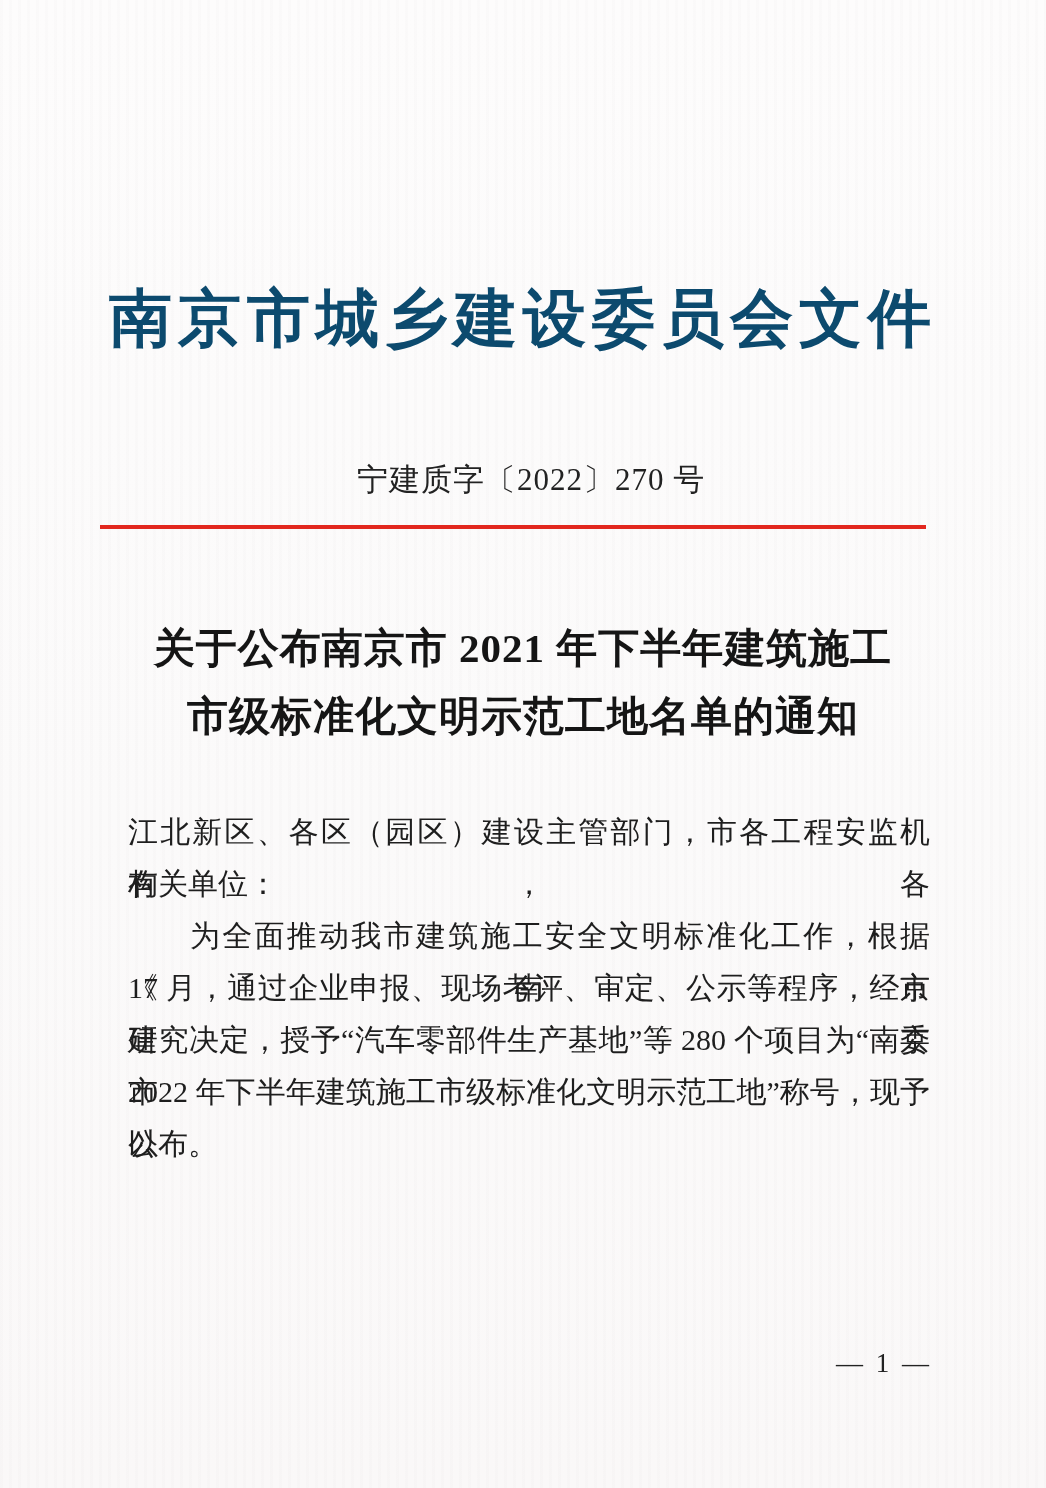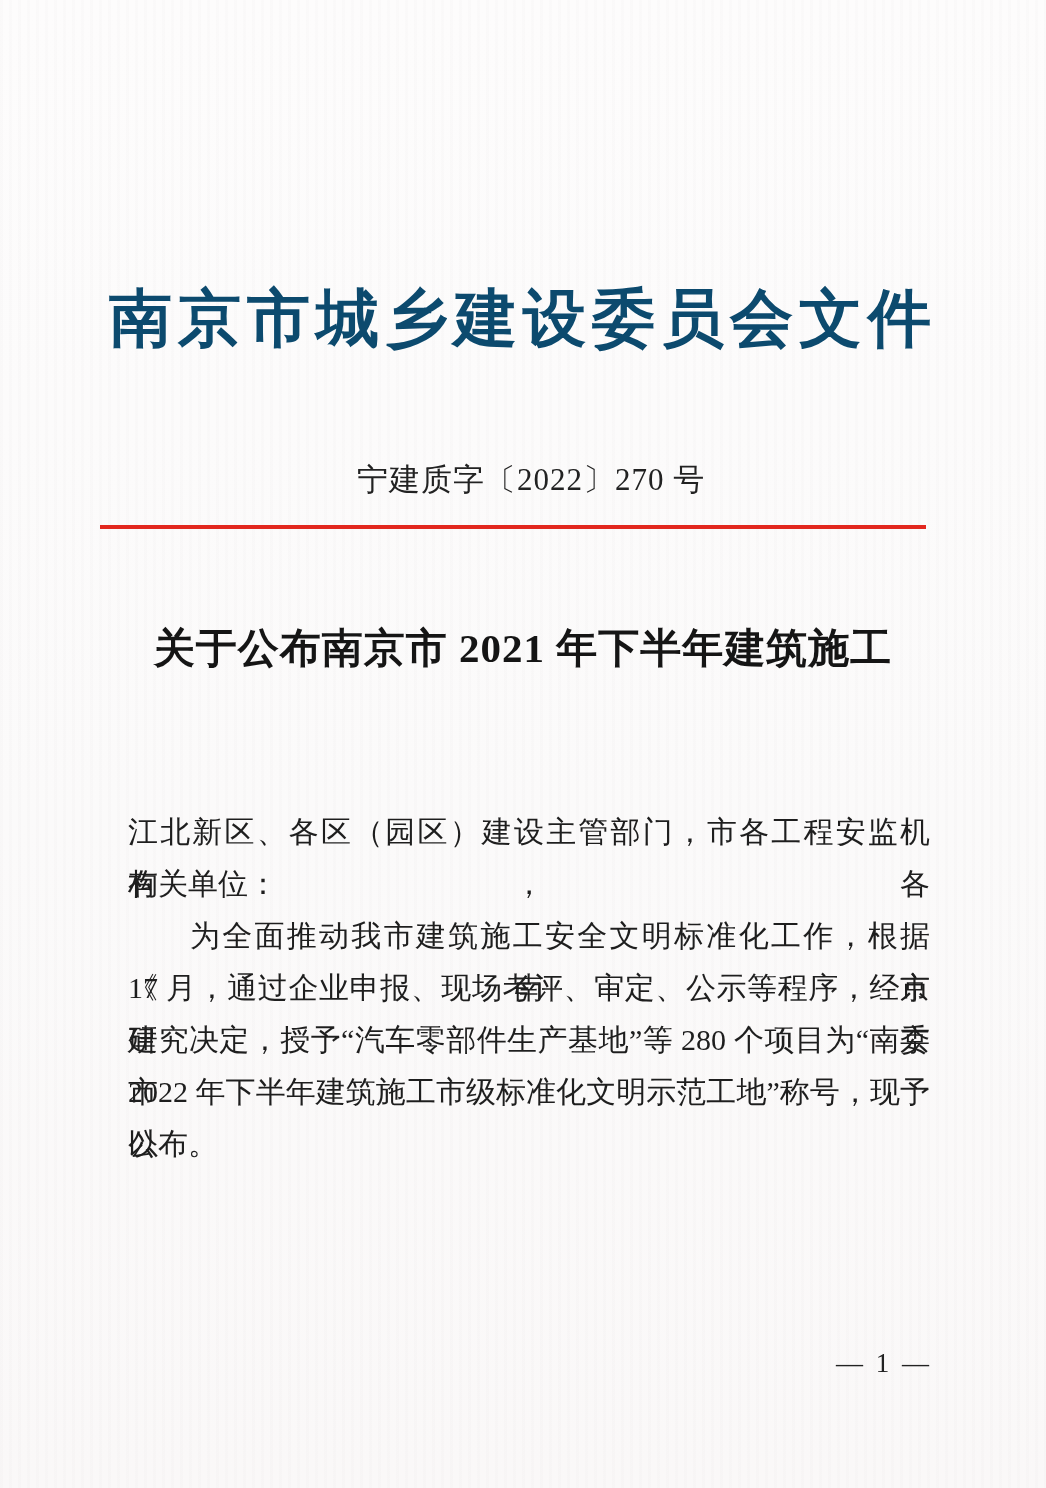--- a/index.html
+++ b/index.html
@@ -105,20 +105,21 @@
 <div class="paper-texture"></div>
 
 <div class="banner">南京市城乡建设委员会文件</div>
 
 <div class="docnum">宁建质字〔2022〕270 号</div>
 
 <div class="redline"></div>
 
 <div class="doc-title">
   <div>关于公布南京市 2021 年下半年建筑施工</div>
+  <div>市级标准化文明示范工地名单的通知</div>
 </div>
 
 <div class="body-text">
   <div class="line j">江北新区、各区（园区）建设主管部门，市各工程安监机构，各</div>
   <div class="line">有关单位：</div>
   <div class="line j indent">为全面推动我市建筑施工安全文明标准化工作，根据《南京</div>
   <div class="line j">17 月，通过企业申报、现场考评、审定、公示等程序，经市建委</div>
   <div class="line j">研究决定，授予“汽车零部件生产基地”等 280 个项目为“南京市</div>
   <div class="line j">2022 年下半年建筑施工市级标准化文明示范工地”称号，现予以</div>
   <div class="line">公布。</div>

